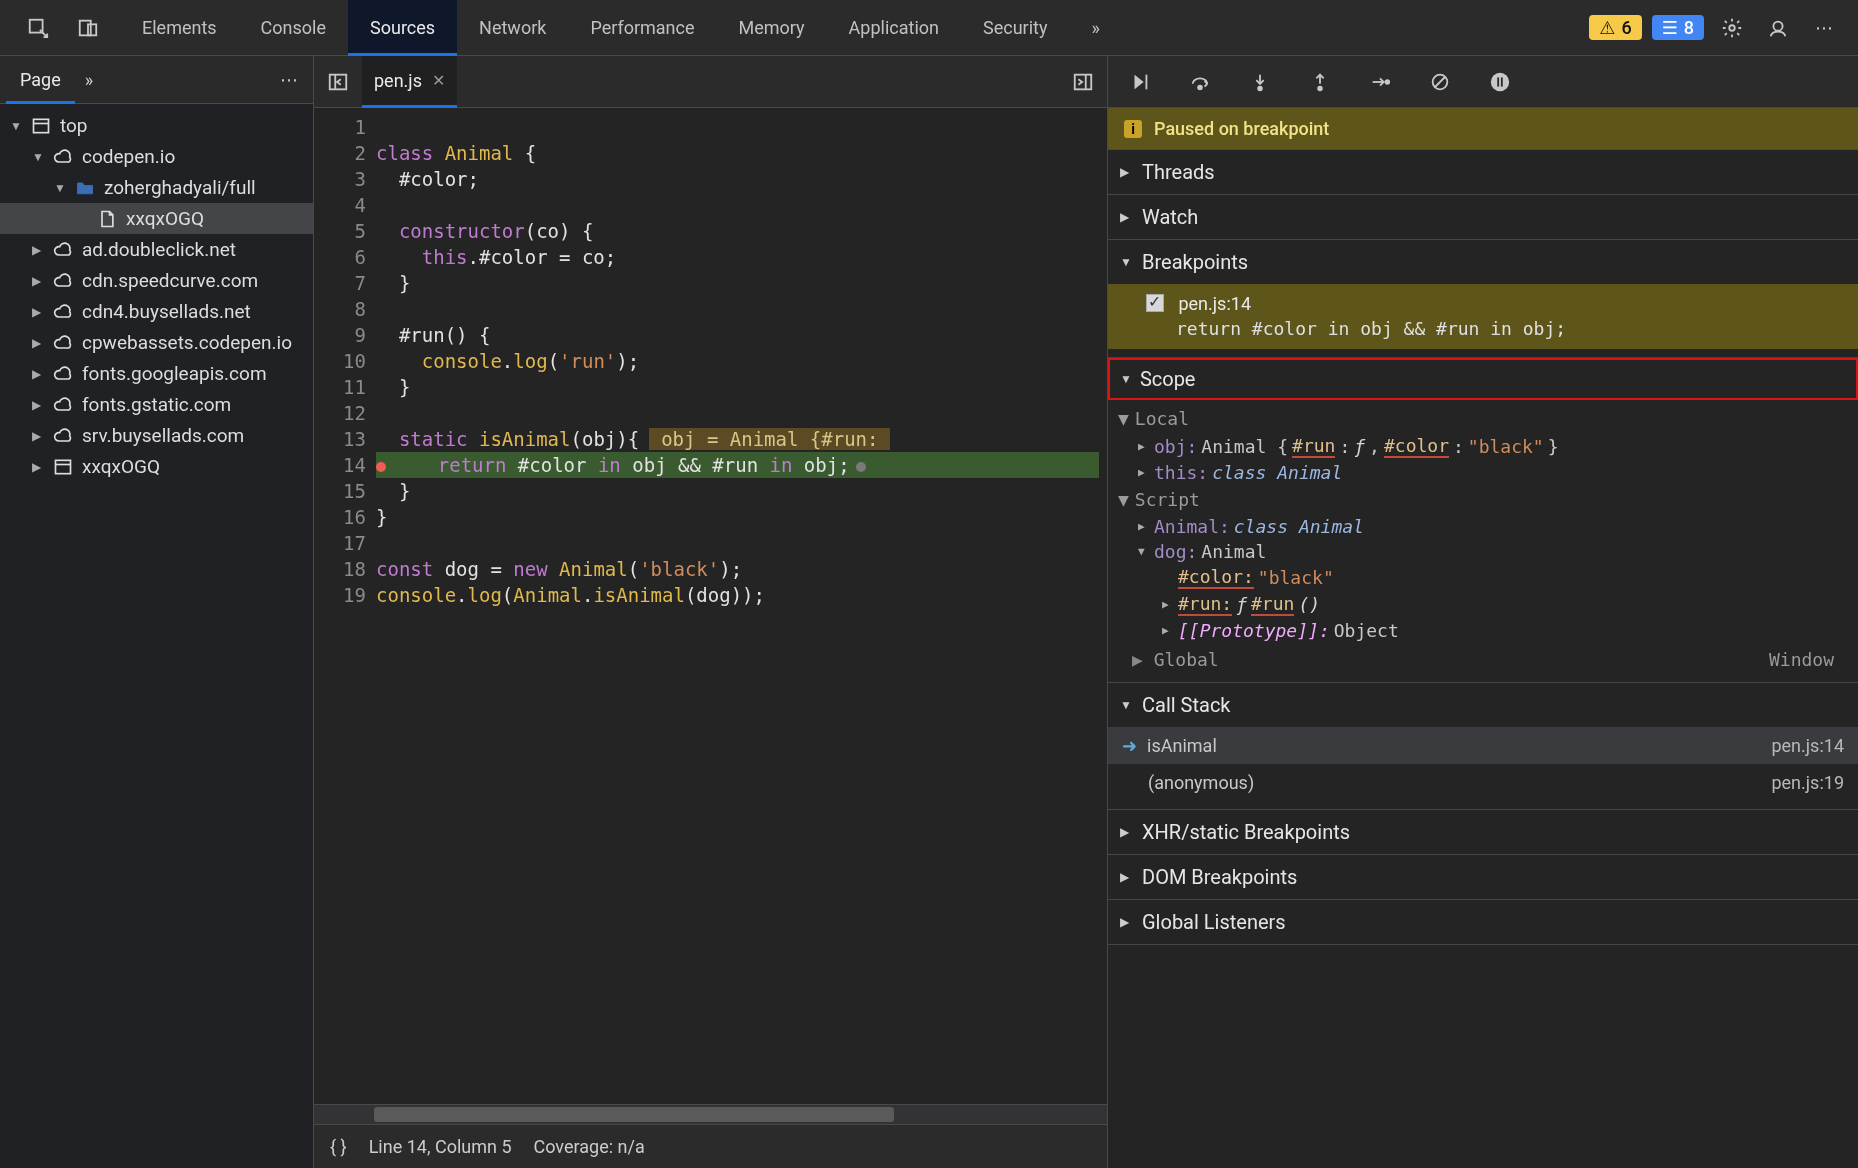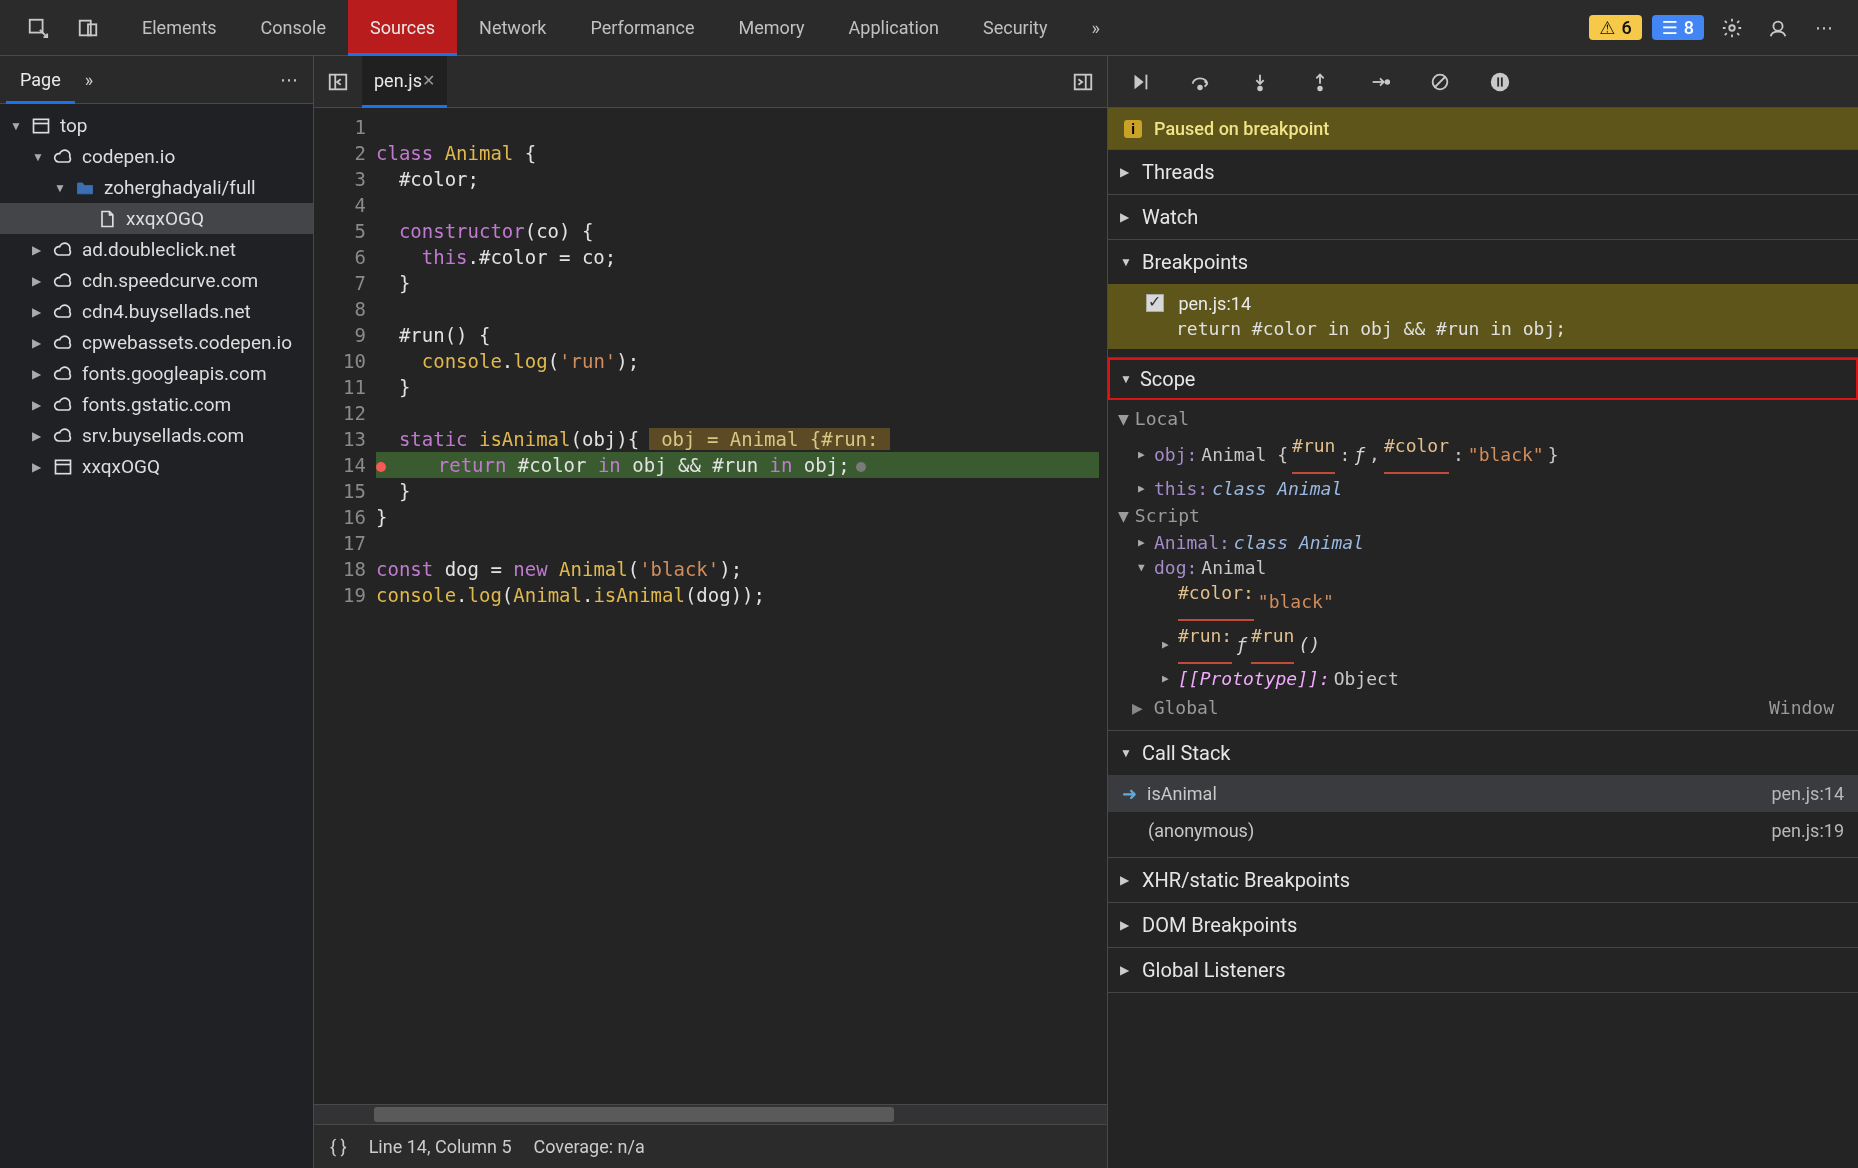--- a/index.html
+++ b/index.html
@@ -28,21 +28,21 @@
   .top-tabs .left-icons { display: flex; gap: 14px; padding: 0 14px; }
   .top-tabs .tabs { display: flex; flex: 1; }
   .top-tab {
     padding: 0 22px;
     height: 56px;
     line-height: 56px;
     color: #c1c1c1;
     cursor: pointer;
   }
   .top-tab.active {
-    background: #b91c1c;
+    background: #0f172a;
     color: #eaeaea;
     border-bottom: 3px solid #1a73e8;
   }
   .top-right { display: flex; align-items: center; gap: 10px; padding-right: 10px; }
   .badge {
     display: inline-flex;
     align-items: center;
     gap: 6px;
     padding: 2px 10px;
     border-radius: 4px;
@@ -113,21 +113,21 @@
     border-bottom: 1px solid #494949;
     padding: 0 6px;
     gap: 6px;
   }
   .icon-btn {
     width: 36px; height: 36px;
     display: inline-flex; align-items: center; justify-content: center;
     color: #c8c8c8; cursor: pointer;
   }
   .file-tab {
-    display: flex; align-items: center; gap: 0;
+    display: flex; align-items: center; gap: 10px;
     padding: 0 12px;
     height: 52px;
     color: #eaeaea;
     background: #202020;
     border-bottom: 3px solid #1a73e8;
   }
   .file-tab .close-x { color: #999; font-size: 16px; }
   .editor-wrap { flex:1; display:flex; overflow:hidden; background:#242424; position:relative; }
   .gutter {
     width: 60px;
@@ -235,21 +235,21 @@
   .scope-hdr-box { border:2px solid #d81414; padding:7px 10px 7px 10px; display:flex;align-items:center;gap:8px;}
 
   .scope-block { padding: 4px 10px 6px 10px; font-family: Menlo, monospace; font-size:18px; }
   .scope-cat { color:#9b9b9b; padding:4px 0; display:flex; align-items:center; gap:6px;}
   .scope-line { padding: 2px 0 2px 20px; display:flex; gap:4px; align-items:center; flex-wrap:wrap;}
   .scope-line.ind2 { padding-left: 44px;}
   .scope-line .tri-sm { font-size:11px; color:#aaa; width:12px; display:inline-block;}
   .sc-key { color:#a38cc8;}
   .sc-val-str { color:#d18d5d;}
   .sc-italic { font-style:italic; color:#9bb8e0;}
-  .sc-priv { color:#e2c08d; border-bottom:2px solid #c14b3a; padding-bottom:16px;}
+  .sc-priv { color:#e2c08d; border-bottom:2px solid #c14b3a; padding-bottom:0px;}
   .sc-fn { color:#d6d6d6; font-style:italic;}
   .sc-dim { color:#f0abfc;}
 
   .global-row { display:flex; justify-content:space-between; padding:6px 14px; color:#9a9a9a; font-family:Menlo,monospace;}
   .callstack-row {
     display:flex; align-items:center; justify-content:space-between;
     padding: 8px 14px;
   }
   .callstack-row.cur { background: #3a3b3e; }
   .callstack-row .left { display:flex; align-items:center; gap:10px;}

